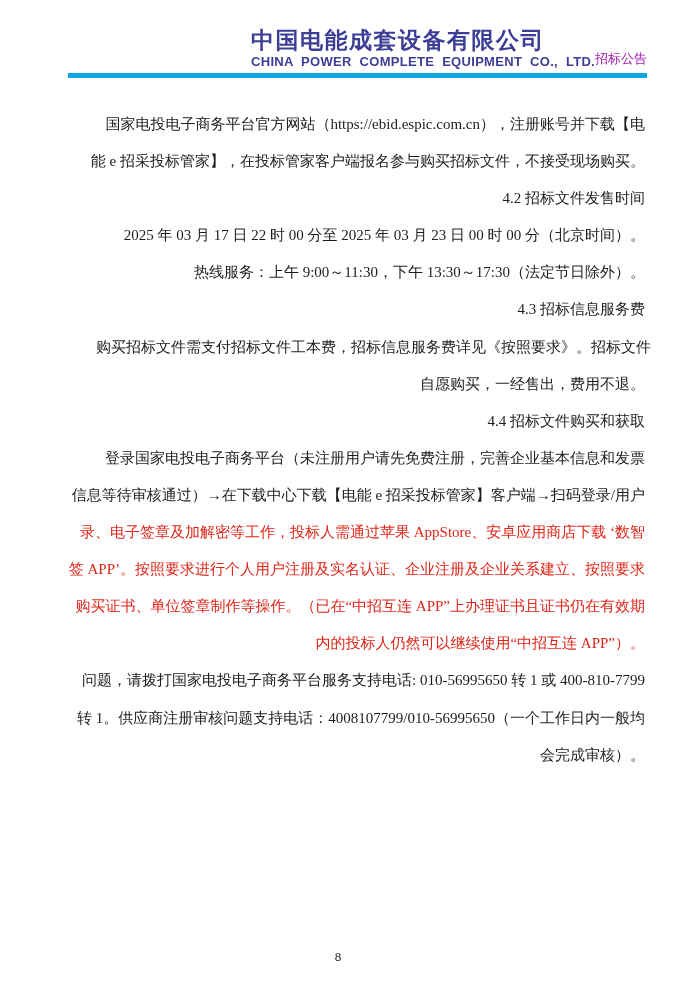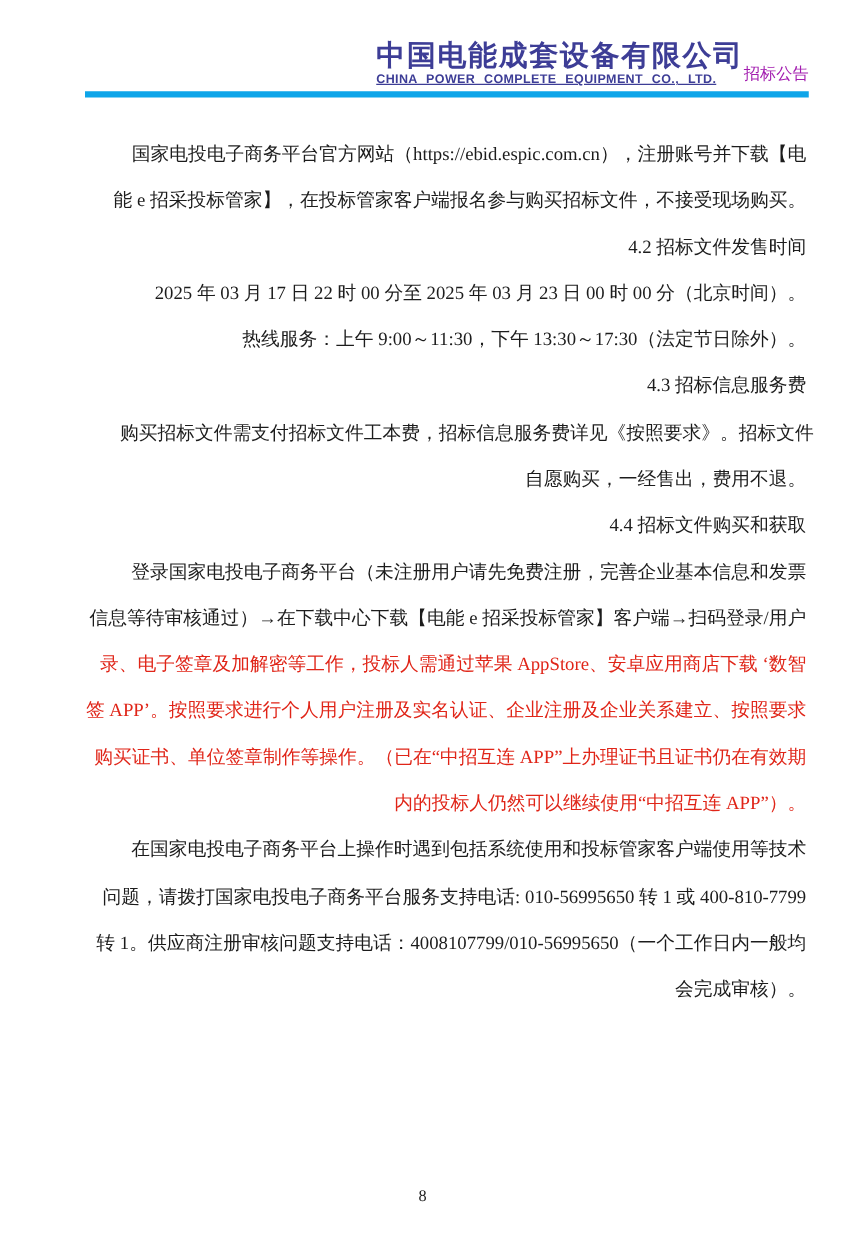--- a/index.html
+++ b/index.html
@@ -33,27 +33,26 @@
     font-weight: bold;
     font-size: 23px;
     letter-spacing: 1.5px;
     color: #3d3d96;
     line-height: 1.1;
     white-space: nowrap;
   }
   .logo-en {
     font-family: "Liberation Sans", "DejaVu Sans", sans-serif;
     font-weight: bold;
-    font-size: 10px;
+    font-size: 13px;
     letter-spacing: 0.3px;
     word-spacing: 4px;
     color: #3d3d96;
     white-space: nowrap;
     margin-top: 1px;
-    text-decoration: underline;
   }
   .doc-type {
     font-size: 13px;
     color: #a21caf;
     white-space: nowrap;
     padding-bottom: 1px;
   }
   
   .doc {
     position: absolute;
@@ -103,21 +102,20 @@
       <div class="line indent">4.3 招标信息服务费</div>
       <div class="line indent">购买招标文件需支付招标文件工本费，招标信息服务费详见《按照要求》。招标文件</div>
       <div class="line">自愿购买，一经售出，费用不退。</div>
       <div class="line indent">4.4 招标文件购买和获取</div>
       <div class="line indent">登录国家电投电子商务平台（未注册用户请先免费注册，完善企业基本信息和发票</div>
       <div class="line">信息等待审核通过）→在下载中心下载【电能 e 招采投标管家】客户端→扫码登录/用户</div>
       <div class="line red">录、电子签章及加解密等工作，投标人需通过苹果 AppStore、安卓应用商店下载 ‘数智</div>
       <div class="line red">签 APP’。按照要求进行个人用户注册及实名认证、企业注册及企业关系建立、按照要求</div>
       <div class="line red">购买证书、单位签章制作等操作。（已在“中招互连 APP”上办理证书且证书仍在有效期</div>
       <div class="line red">内的投标人仍然可以继续使用“中招互连 APP”）。</div>
-      <div class="line indent">在国家电投电子商务平台上操作时遇到包括系统使用和投标管家客户端使用等技术</div>
       <div class="line">问题，请拨打国家电投电子商务平台服务支持电话: 010-56995650 转 1 或 400-810-7799</div>
       <div class="line">转 1。供应商注册审核问题支持电话：4008107799/010-56995650（一个工作日内一般均</div>
       <div class="line">会完成审核）。</div>
     </div>
 
   <div class="page-num">8</div>
 
 </div>
 
 </body></html>

